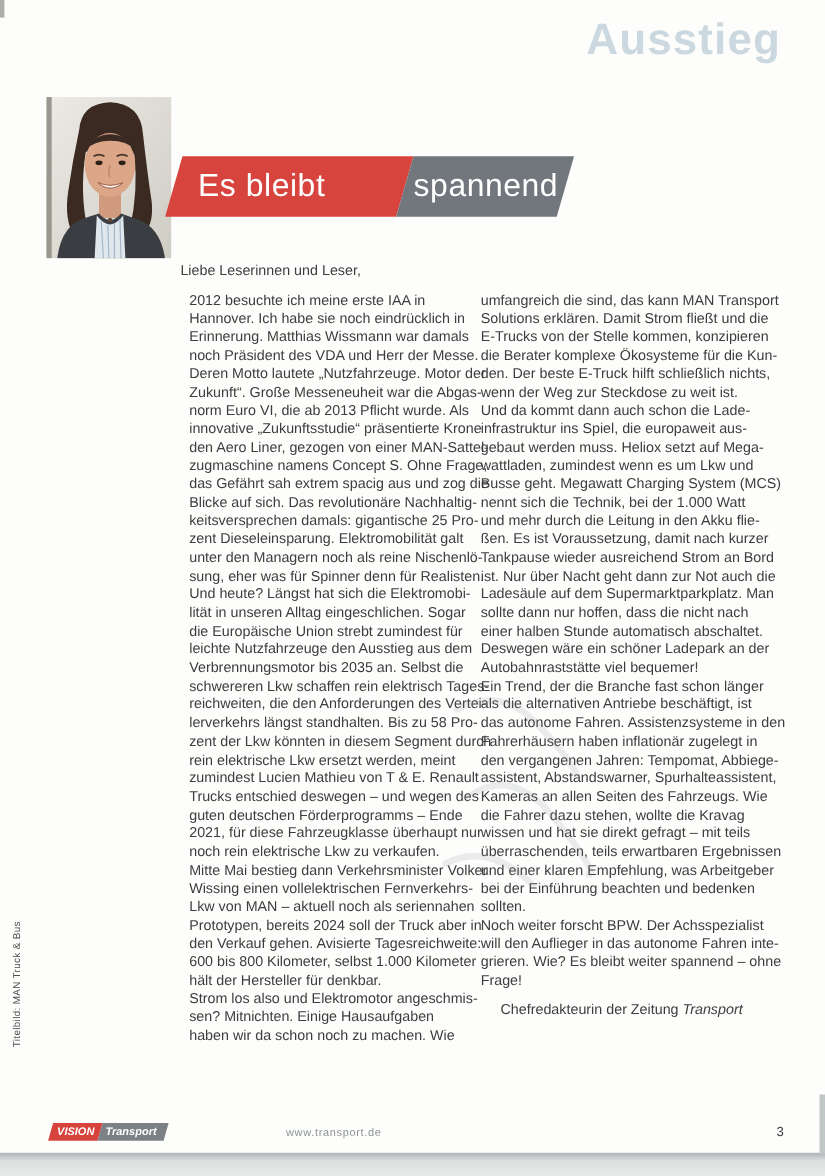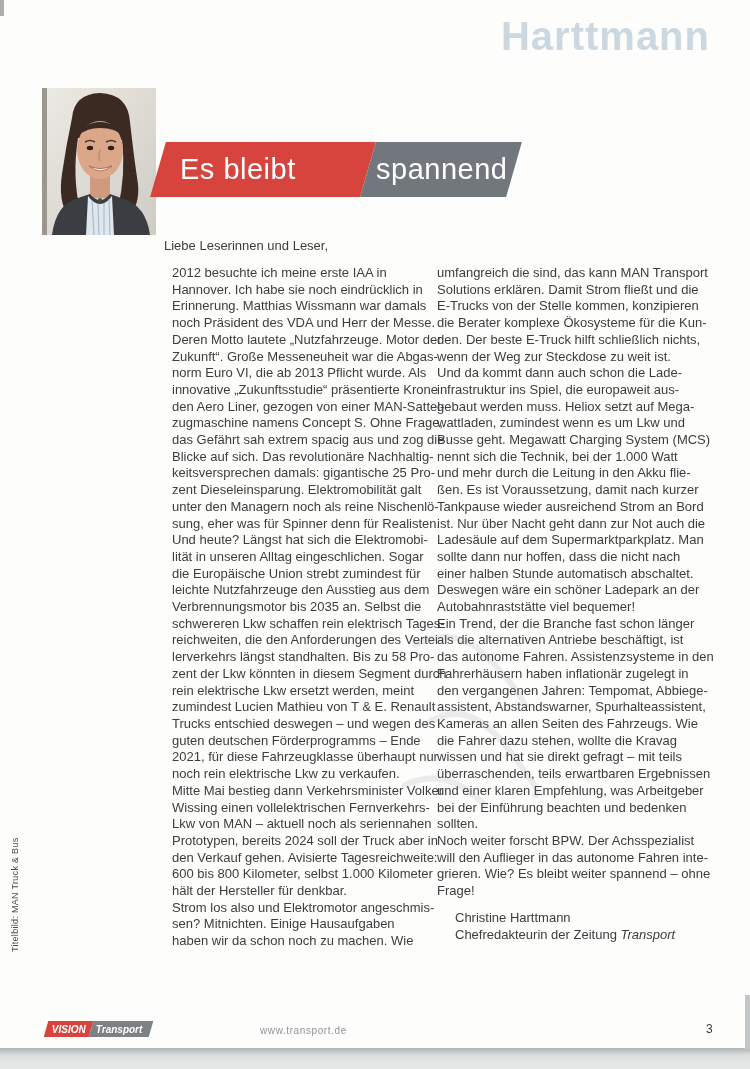--- a/index.html
+++ b/index.html
@@ -91,21 +91,21 @@
     pointer-events:none;
   }
 </style>
 </head>
 <body>
 
 <div class="page">
 
   <div class="edge-mark-topleft"></div>
 
-  <div class="editorial-label">Harttmann</div>
+  <div class="editorial-label">Ausstieg</div>
 
   <div class="portrait">
     <svg width="114" height="147" viewBox="0 0 114 147">
       <defs>
         <linearGradient id="bg" x1="0" y1="0" x2="1" y2="1">
           <stop offset="0" stop-color="#eceae4"></stop>
           <stop offset="1" stop-color="#cfccc4"></stop>
         </linearGradient>
       </defs>
       <rect x="0" y="0" width="114" height="147" fill="url(#bg)"></rect>
@@ -220,21 +220,20 @@
 überraschenden, teils erwartbaren Ergebnissen
 und einer klaren Empfehlung, was Arbeitgeber
 bei der Einführung beachten und bedenken
 sollten.
 Noch weiter forscht BPW. Der Achsspezialist
 will den Auflieger in das autonome Fahren inte-
 grieren. Wie? Es bleibt weiter spannend – ohne
 Frage!</div>
 
   <div class="signature">
-    <div>Christine Harttmann</div>
     <div><span>Chefredakteurin der Zeitung </span><span class="pub">Transport</span></div>
   </div>
 
   <div class="vertical-caption">Titelbild: MAN Truck &amp; Bus</div>
 
   <svg class="show-through" width="150" height="210" viewBox="0 0 150 210">
     <path d="M20 30 Q60 10 90 40 T130 90 M30 110 Q70 80 110 130 T140 180 M10 170 Q50 150 90 190" stroke="#7f8d93" stroke-width="6" fill="none" stroke-linecap="round"></path>
   </svg>
 
   <div class="footer-logo">

